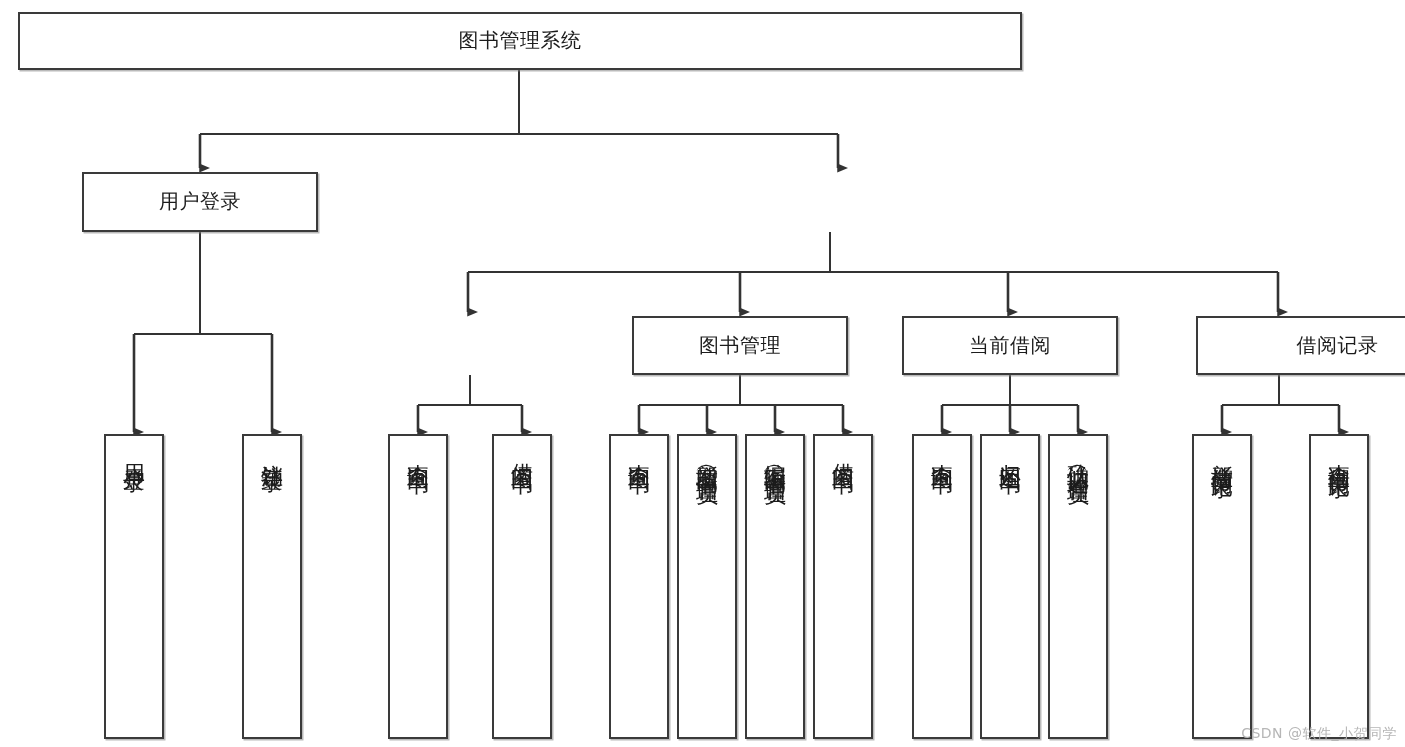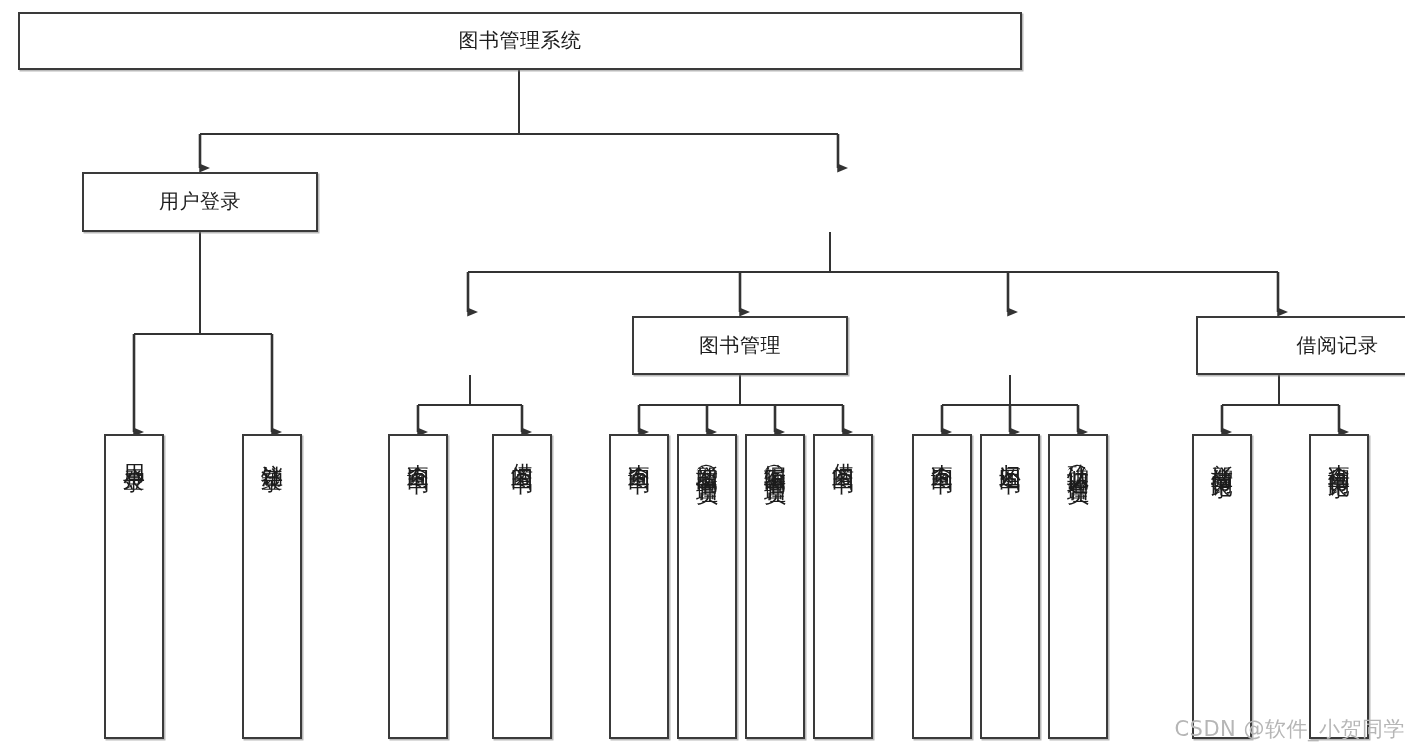--- a/index.html
+++ b/index.html
@@ -54,23 +54,23 @@
   .node-box.vertical .node-label {
     writing-mode: vertical-rl;
     text-orientation: upright;
     font-size: 22px;
     letter-spacing: 3px;
     line-height: 1;
     white-space: nowrap;
   }
   #watermark {
     position: absolute;
-    right: 0;
+    right: 8px;
     bottom: 4px;
-    font-size: 21px;
+    font-size: 14px;
     color: #b6b6b6;
     letter-spacing: 0.5px;
     white-space: nowrap;
     pointer-events: none;
   }
 </style>
 </head>
 <body>
 
 <div id="diagram-root">
@@ -162,20 +162,23 @@
     <span class="node-label">图书管理系统</span>
   </div>
 
   <div class="node-box" style="left:82px; top:172px; width:236px; height:60px;">
     <span class="node-label">用户登录</span>
   </div>
 
   <div class="node-box" style="left:632px; top:316px; width:216px; height:59px;">
     <span class="node-label">图书管理</span>
   </div>
+  <div class="node-box" style="left:902px; top:316px; width:216px; height:59px;">
+    <span class="node-label">当前借阅</span>
+  </div>
   <div class="node-box" style="left:1196px; top:316px; width:238px; height:59px;padding-left:45px;">
     <span class="node-label">借阅记录</span>
   </div>
 
   <div class="node-box vertical" style="left:104px; top:434px; width:60px; height:305px;">
     <span class="node-label">用户登录</span>
   </div>
   <div class="node-box vertical" style="left:242px; top:434px; width:60px; height:305px;">
     <span class="node-label">注销登录</span>
   </div>

